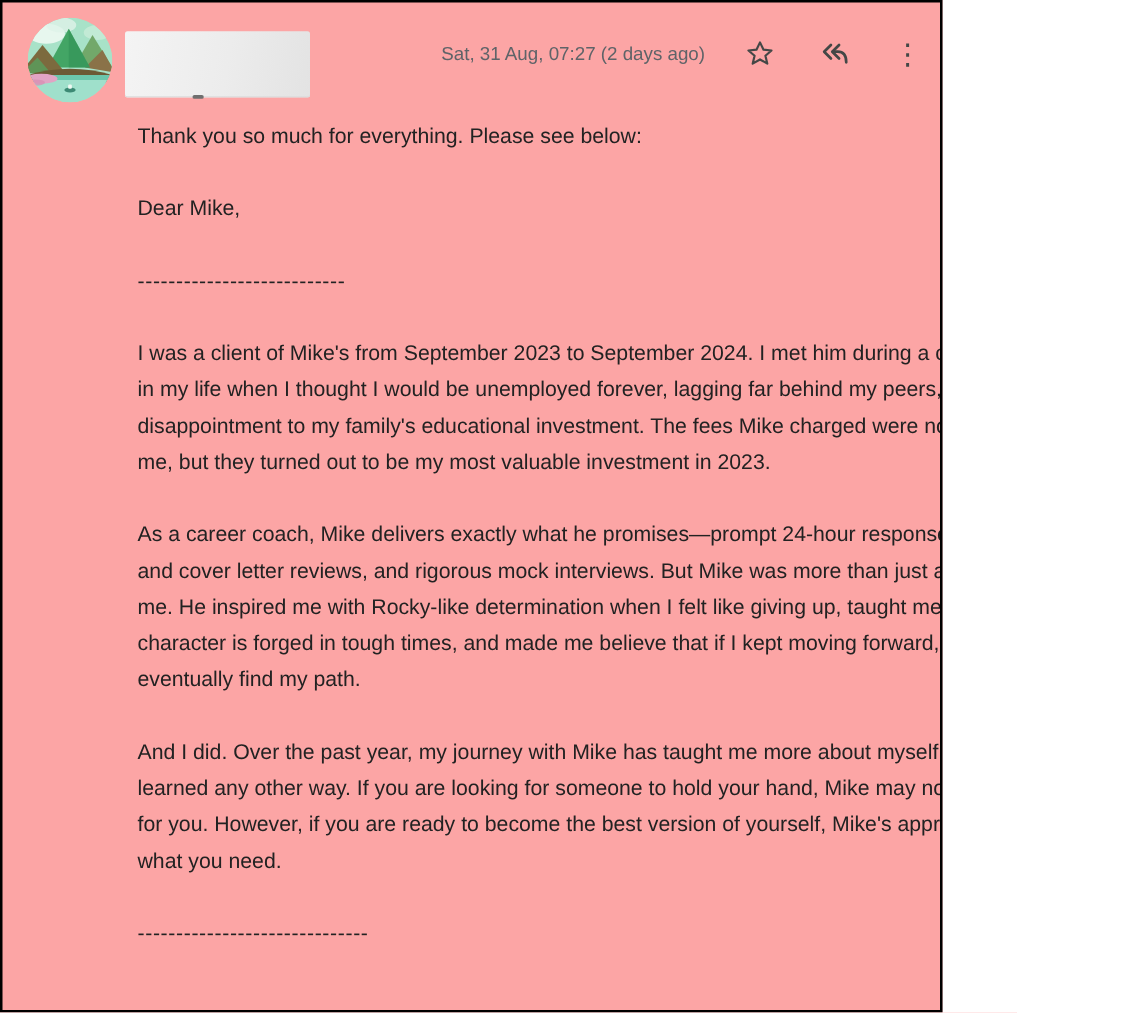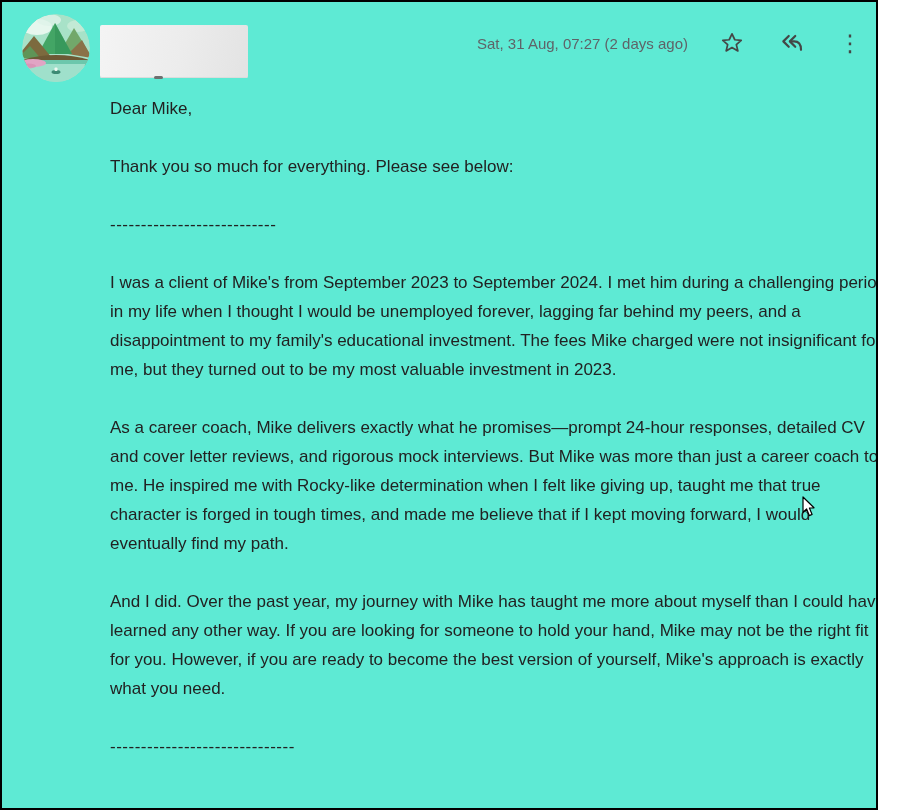--- a/index.html
+++ b/index.html
@@ -1,21 +1,21 @@
 <!DOCTYPE html>
 <html style="--body_text: #222222; --muted_text: #5f6368; --icon: #444746; --page_border: #000000; --redacted_fill: #ebebeb; --avatar_sky: #a8e2c8; --avatar_peak_green: #4fae6e; --avatar_rock_brown: #8a7248; --avatar_water: #9fe0cb; --avatar_blossom_pink: #e1a4c4;"><head>
 <meta charset="utf-8">
 <style>
   html,body{margin:0;padding:0;background:#fff;}
   .page{
     position:relative;
-    width:878px;height:810px;
+    width:754px;height:810px;
     box-sizing:border-box;
     border:2px solid var(--page_border,#000);
-    background:#5eead4;
+    background:#fca5a5;
     overflow:hidden;
     font-family:"Liberation Sans","DejaVu Sans",sans-serif;
   }
   
   .avatar{
     position:absolute;left:20px;top:12px;
     width:68px;height:68px;border-radius:50%;
     overflow:hidden;
   }
   .avatar svg{display:block;width:68px;height:68px;}
@@ -118,22 +118,22 @@
         </svg>
       </span>
     </button>
 
     <button class="icon-btn more-btn">
       <span>⋮</span>
     </button>
   </div>
 
   <div class="email-body">
+    <p>Thank you so much for everything. Please see below:</p>
     <p>Dear Mike,</p>
-    <p>Thank you so much for everything. Please see below:</p>
     <p class="sep">---------------------------</p>
     <p>I was a client of Mike's from September 2023 to September 2024. I met him during a challenging period in my life when I thought I would be unemployed forever, lagging far behind my peers, and a disappointment to my family's educational investment. The fees Mike charged were not insignificant for me, but they turned out to be my most valuable investment in 2023.</p>
     <p>As a career coach, Mike delivers exactly what he promises—prompt 24-hour responses, detailed CV and cover letter reviews, and rigorous mock interviews. But Mike was more than just a career coach to me. He inspired me with Rocky-like determination when I felt like giving up, taught me that true character is forged in tough times, and made me believe that if I kept moving forward, I would eventually find my path.</p>
     <p>And I did. Over the past year, my journey with Mike has taught me more about myself than I could have learned any other way. If you are looking for someone to hold your hand, Mike may not be the right fit for you. However, if you are ready to become the best version of yourself, Mike's approach is exactly what you need.</p>
     <p class="sep">------------------------------</p>
   </div>
 
   <div class="cursor">
     <svg width="16" height="23" viewBox="0 0 16 23">
       <polygon points="1,1 1,16.2 4.6,13 7.3,19.6 10.1,18.4 7.4,12 12,11.8" fill="#ffffff" stroke="#000000" stroke-width="1.2" stroke-linejoin="round"></polygon>

